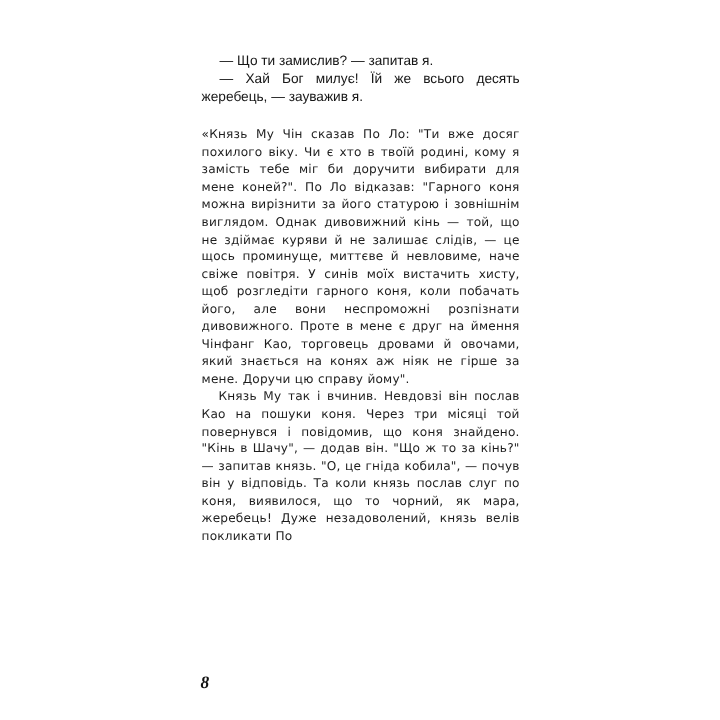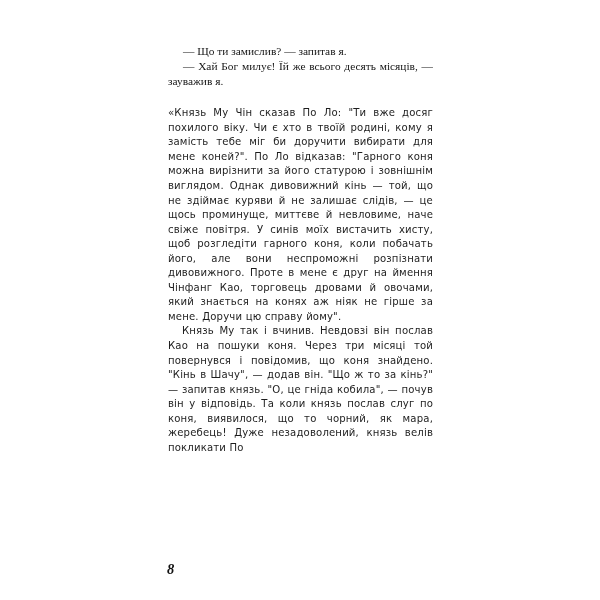--- a/index.html
+++ b/index.html
@@ -28,21 +28,21 @@
   
   .text-column {
     position: absolute;
     left: 168px;
     top: 44px;
     width: 265px;
   }
 
   
   .narrative {
-    font-family: Liberation Serif, serif;
+    font-family: Liberation Sans, sans-serif;
     font-size: 11.4px;
     line-height: 15.1px;
     text-align: justify;
     text-justify: inter-word;
     color: #161616;
     margin: 0;
   }
   .narrative p {
     margin: 0;
     text-indent: 15px;
@@ -89,21 +89,21 @@
 </style>
 </head>
 <body>
 
 <div class="page">
 
   <div class="text-column">
 
     <div class="narrative">
       <p class="dialogue">— Що ти замислив? — запитав я.</p>
-      <p class="dialogue">— Хай Бог милує! Їй же всього десять місяців, — зауважив я.</p>
+      <p class="dialogue">— Хай Бог милує! Їй же всього десять жеребець, — зауважив я.</p>
     </div>
 
     <div class="parable">
       <p class="noindent">«Князь Му Чін сказав По Ло: "Ти вже досяг похилого віку. Чи є хто в твоїй родині, кому я замість тебе міг би доручити вибирати для мене коней?". По Ло відказав: "Гарного коня можна вирізнити за його статурою і зовнішнім виглядом. Однак дивовижний кінь — той, що не здіймає куряви й не залишає слідів, — це щось проминуще, миттєве й невловиме, наче свіже повітря. У синів моїх вистачить хисту, щоб розгледіти гарного коня, коли побачать його, але вони неспроможні розпізнати дивовижного. Проте в мене є друг на ймення Чінфанг Као, торговець дровами й овочами, який знається на конях аж ніяк не гірше за мене. Доручи цю справу йому".</p>
       <p>Князь Му так і вчинив. Невдовзі він послав Као на пошуки коня. Через три місяці той повернувся і повідомив, що коня знайдено. "Кінь в Шачу", — додав він. "Що ж то за кінь?" — запитав князь. "О, це гніда кобила", — почув він у відповідь. Та коли князь послав слуг по коня, виявилося, що то чорний, як мара, жеребець! Дуже незадоволений, князь велів покликати По</p>
     </div>
 
   </div>
 
   <div class="folio">8</div>

